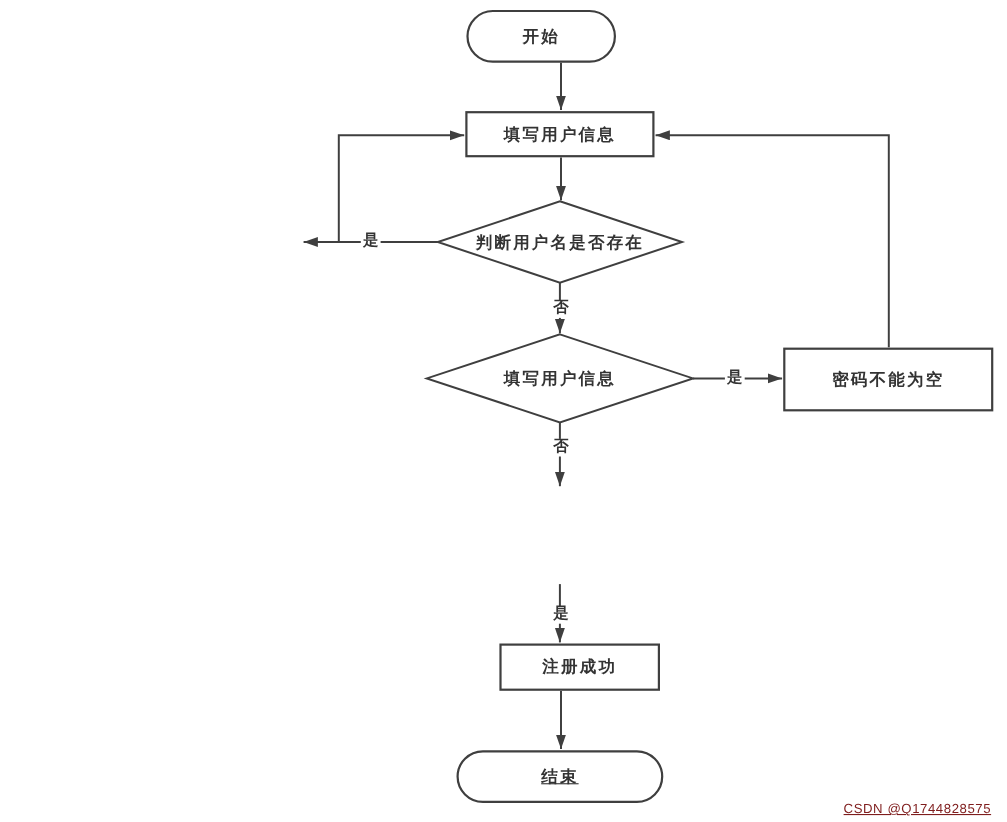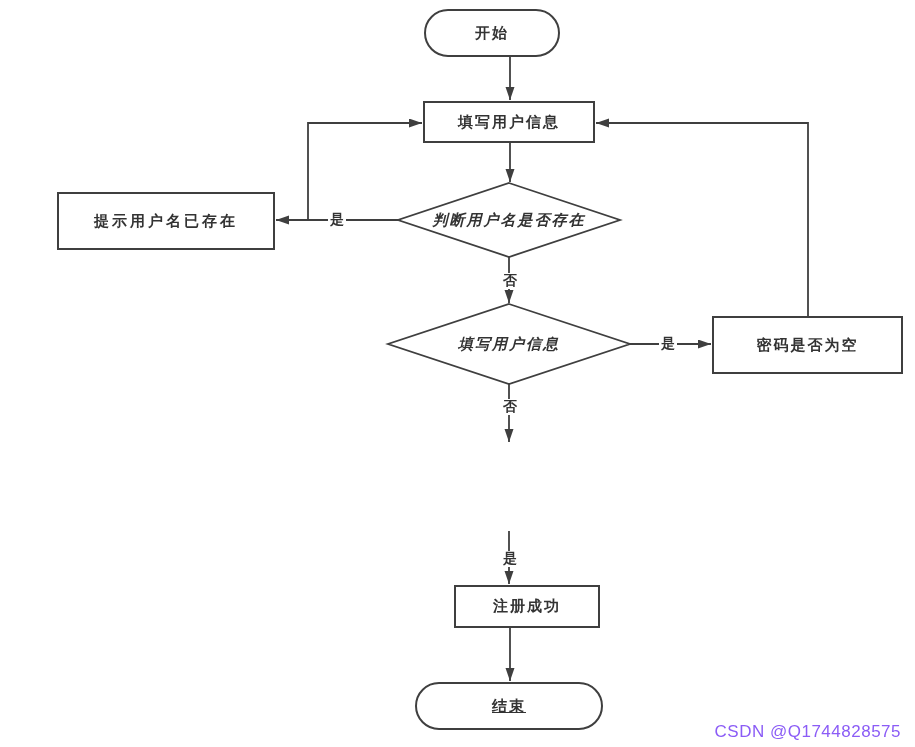--- a/index.html
+++ b/index.html
@@ -7,33 +7,33 @@
     position:relative;width:915px;height:747px;background:#ffffff;
     font-family:"Liberation Serif","DejaVu Serif",serif;overflow:hidden;
   }
   #edges{position:absolute;left:0;top:0;width:915px;height:747px;overflow:visible;}
   .node{
     position:absolute;box-sizing:border-box;display:flex;align-items:center;justify-content:center;
     background:#ffffff;border:2px solid #3f3f3f;color:#333333;
     font-weight:bold;font-size:15px;letter-spacing:2px;text-align:center;
   }
   .terminator{border-radius:25px;}
-  .diamond{position:absolute;font-style:italic;}
+  .diamond{position:absolute;}
   .diamond svg{position:absolute;left:0;top:0;width:100%;height:100%;overflow:visible;}
   .diamond .lbl{
     position:absolute;left:0;top:0;right:0;bottom:0;display:flex;align-items:center;justify-content:center;
     color:#333333;font-weight:bold;font-size:15px;letter-spacing:2px;
   }
   .edge-label{
     position:absolute;transform:translate(-50%,-50%);background:#ffffff;padding:0 2px;
     color:#333333;font-weight:bold;font-size:14px;line-height:16px;
   }
   .watermark{
-    position:absolute;right:14px;bottom:5px;color:#8b5cf6;font-size:17px;
-    font-family:"Liberation Sans","DejaVu Sans",sans-serif;letter-spacing:0.5px;
+    position:absolute;right:14px;bottom:5px;color:#7f1d1d;font-size:12px;
+    font-family:"Liberation Sans","DejaVu Sans",sans-serif;letter-spacing:0.5px;text-decoration:underline;
   }
 </style>
 </head>
 <body>
 
 <div id="canvas">
 
   <svg id="edges" viewBox="0 0 915 747" xmlns="http://www.w3.org/2000/svg">
     <defs>
       <marker id="arrow" markerUnits="userSpaceOnUse" markerWidth="14" markerHeight="10" refX="13" refY="4.5" orient="auto">
@@ -58,30 +58,29 @@
 
   <div class="node" style="left:423px;top:101px;width:172px;height:42px;">填写用户信息</div>
 
   <div class="diamond" style="left:398px;top:183px;width:222px;height:74px;">
     <svg viewBox="0 0 222 74" preserveAspectRatio="none">
       <polygon points="111,0 222,37 111,74 0,37" fill="#ffffff" stroke="#3f3f3f" stroke-width="1.8"></polygon>
     </svg>
     <span class="lbl">判断用户名是否存在</span>
   </div>
 
-  <div class="node" style="left:57px;top:192px;width:218px;height:58px;letter-spacing:3px;">提示用户名已存在</div>
 
   <div class="diamond" style="left:388px;top:304px;width:242px;height:80px;">
     <svg viewBox="0 0 242 80" preserveAspectRatio="none">
       <polygon points="121,0 242,40 121,80 0,40" fill="#ffffff" stroke="#3f3f3f" stroke-width="1.8"></polygon>
     </svg>
     <span class="lbl">填写用户信息</span>
   </div>
 
-  <div class="node" style="left:712px;top:316px;width:191px;height:58px;">密码是否为空</div>
+  <div class="node" style="left:712px;top:316px;width:191px;height:58px;">密码不能为空</div>
 
 
   <div class="node" style="left:437px;top:585px;width:146px;height:43px;margin-left:17px;">注册成功</div>
 
   <div class="node terminator" style="left:415px;top:682px;width:188px;height:48px;text-decoration:underline;">结束</div>
 
   <span class="edge-label" style="left:337px;top:220px;">是</span>
   <span class="edge-label" style="left:510px;top:281px;">否</span>
   <span class="edge-label" style="left:668px;top:344px;">是</span>
   <span class="edge-label" style="left:510px;top:407px;">否</span>

